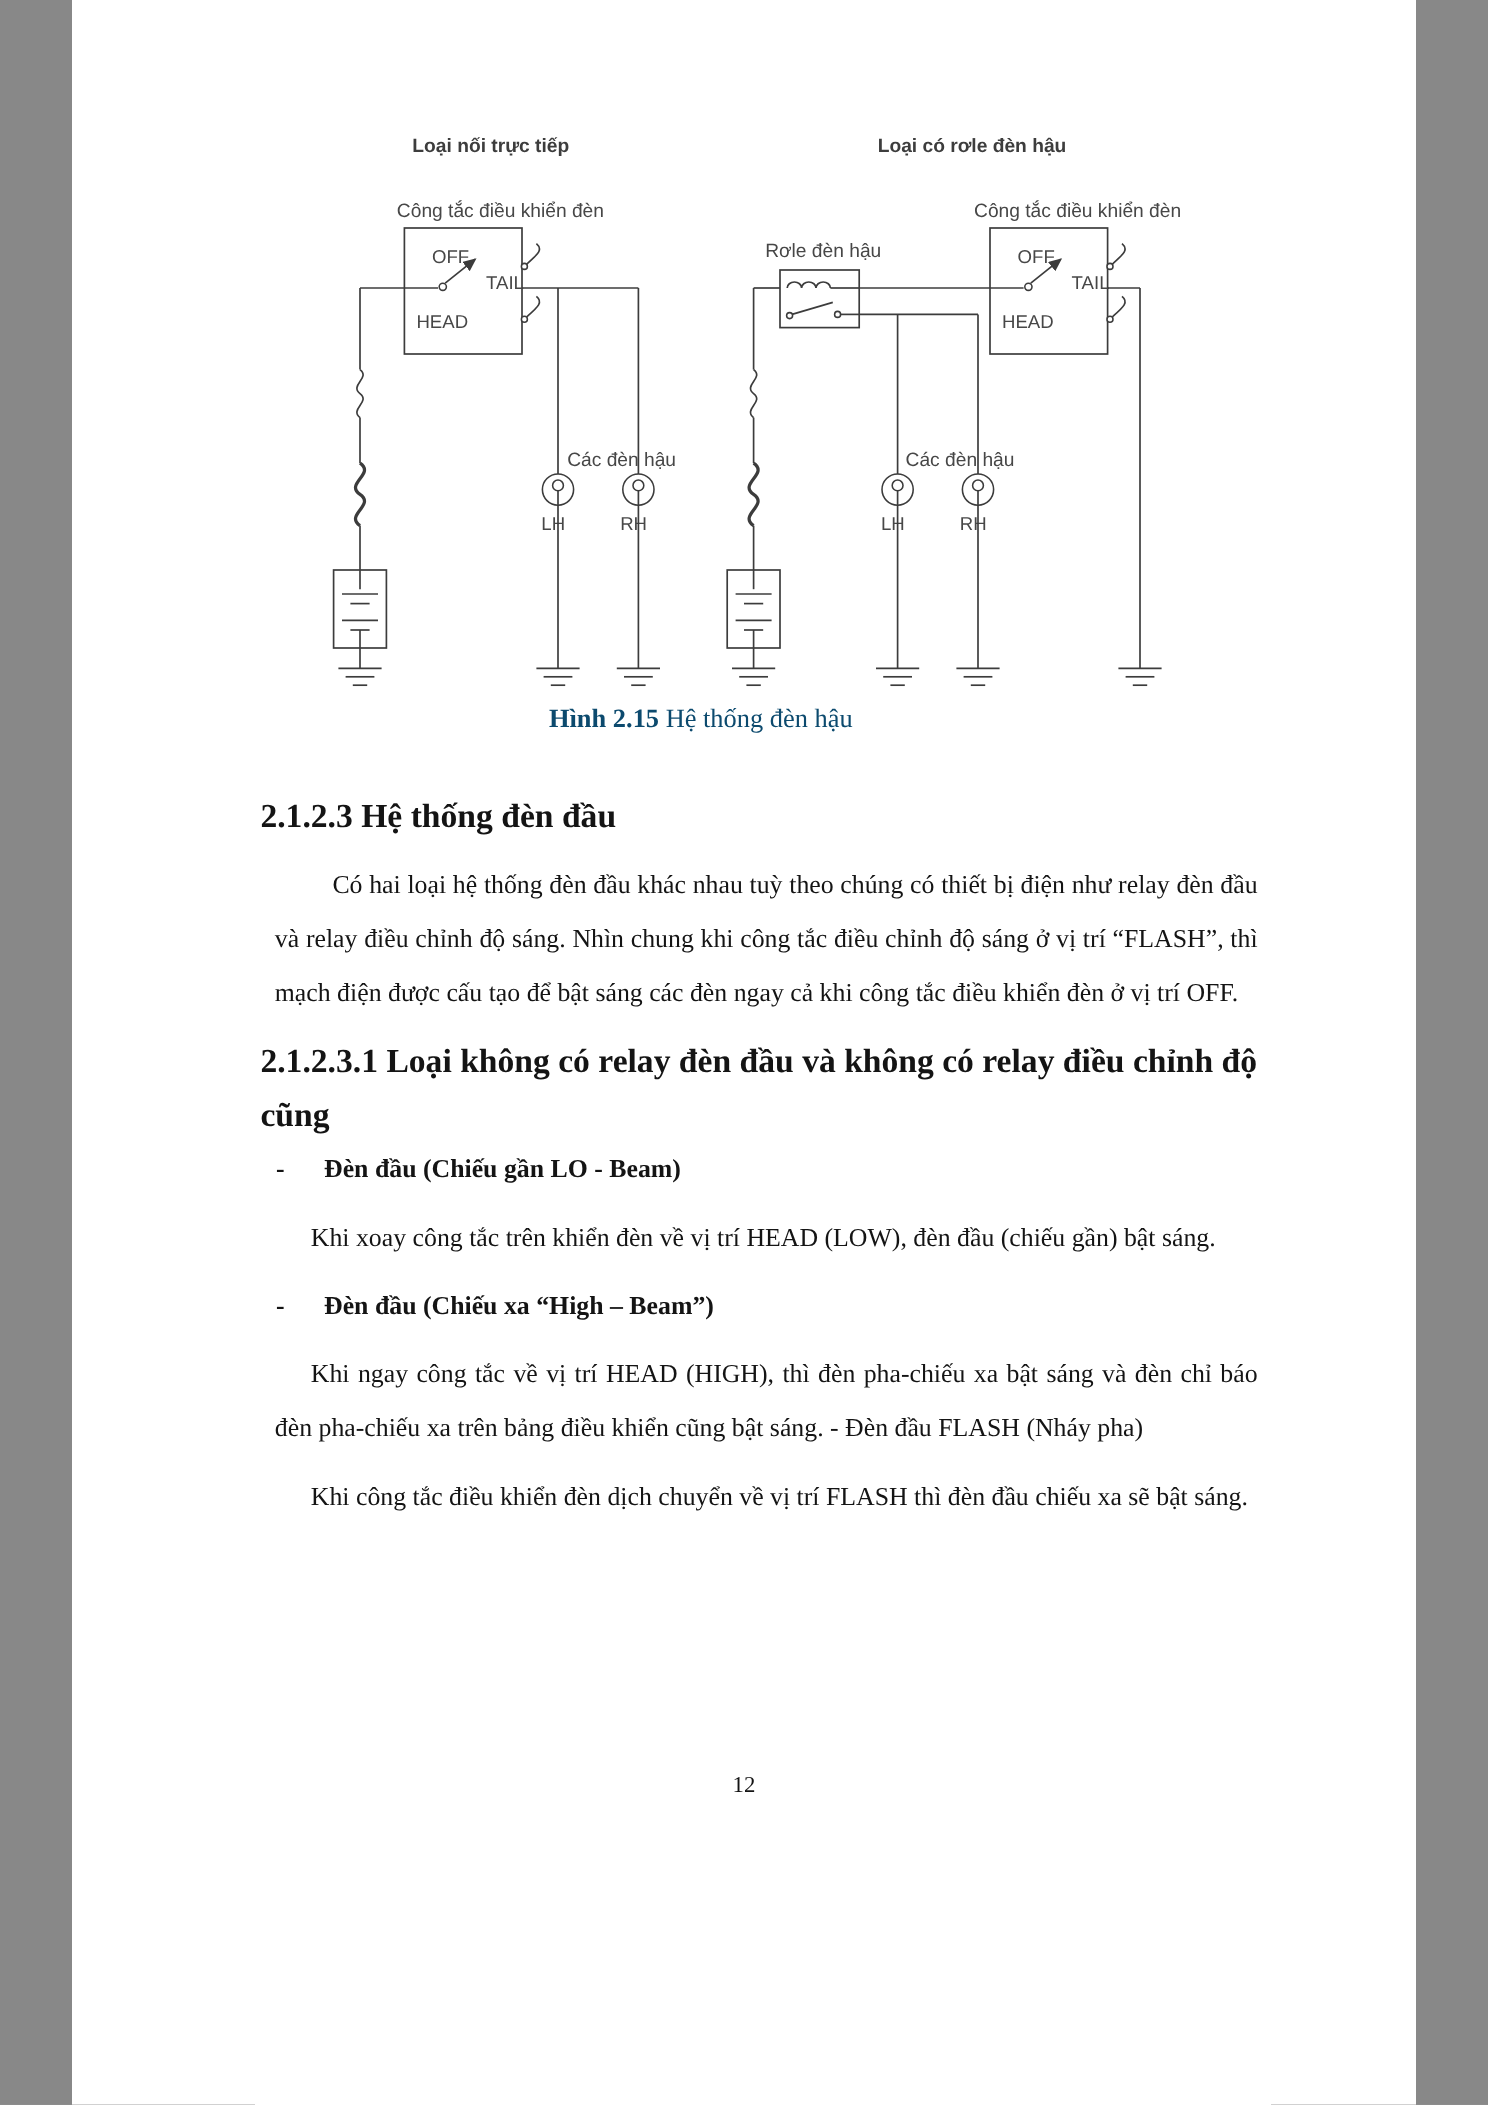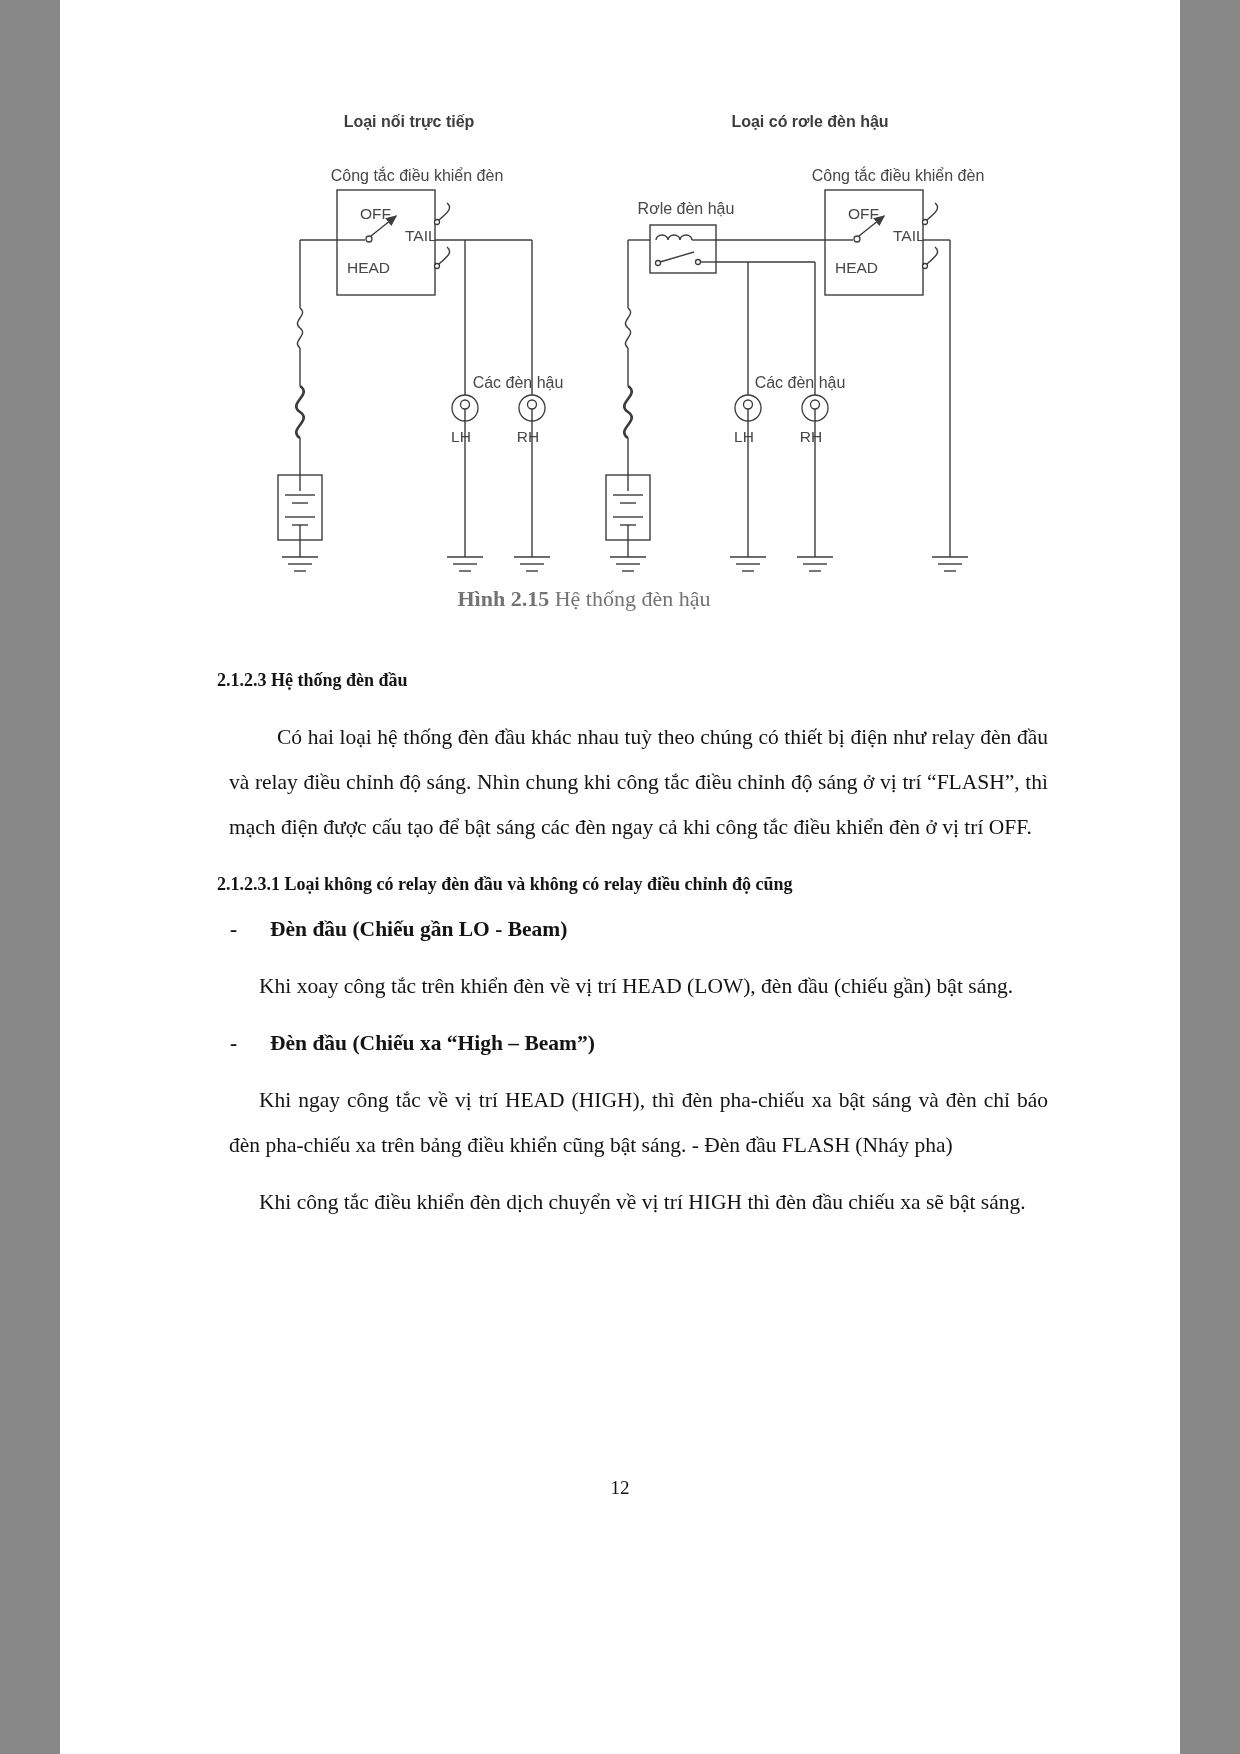--- a/index.html
+++ b/index.html
@@ -14,29 +14,29 @@
   .t16b { font-size:16px; font-weight:bold; fill:#3d3d3d; }
   .t15  { font-size:15.5px; }
   .wire  { stroke:#3c3c3c; stroke-width:1.4; fill:none; }
   .wire3 { stroke:#3c3c3c; stroke-width:2.7; fill:none; }
   .node  { stroke:#3c3c3c; stroke-width:1.3; fill:#ffffff; }
   .boxln { stroke:#3c3c3c; stroke-width:1.4; fill:none; }
 
   .caption {
     position:absolute; top:584px; left:0; width:100%;
     box-sizing:border-box; padding-right:72px;
-    text-align:center; font-size:22px; line-height:30px; color:#737373;
+    text-align:center; font-size:22px; line-height:30px; color:#0c4a6e;
   }
   .caption .b { font-weight:bold; }
 
   .text-col {
     position:absolute; top:658px; left:157px; width:843px;
     font-size:21.5px; line-height:45px;
   }
-  h2.sec { font-size:18px; font-weight:bold; margin:0; line-height:45px; }
+  h2.sec { font-size:28px; font-weight:bold; margin:0; line-height:45px; }
   .text-col p { margin:12px; text-align:justify; }
   .intro { margin-left:23px; text-indent:48px; }
   .item-head { display:flex; margin-left:13px; font-weight:bold; }
   .item-head .dash { width:40px; flex:0 0 40px; }
   .item-body { margin-left:23px; text-indent:30px; }
   .ib { font-weight:normal; }
 
   .pageno {
     position:absolute; top:1473px; left:0; width:100%;
     text-align:center; font-size:19px; line-height:30px;
@@ -203,19 +203,19 @@
       <span>Đèn đầu (Chiếu gần LO - Beam)</span>
     </div>
     <p class="item-body">Khi xoay công tắc trên khiển đèn về vị trí HEAD (LOW), đèn đầu (chiếu gần) bật sáng.</p>
 
     <div class="item-head">
       <span class="dash">-</span>
       <span>Đèn đầu (Chiếu xa “High – Beam”)</span>
     </div>
     <p class="item-body"><span>Khi ngay công tắc về vị trí HEAD (HIGH), thì đèn pha-chiếu xa bật sáng và đèn chỉ báo đèn pha-chiếu xa trên bảng điều khiển cũng bật sáng.  </span><span class="ib">- Đèn đầu FLASH (Nháy pha)</span></p>
 
-    <p class="item-body">Khi công tắc điều khiển đèn dịch chuyển về vị trí HIGH thì đèn đầu chiếu xa sẽ bật sáng.</p>
+    <p class="item-body">Khi công tắc điều khiển đèn dịch chuyển về vị trí FLASH thì đèn đầu chiếu xa sẽ bật sáng.</p>
 
   </div>
 
   <div class="pageno">12</div>
 
 </div>
 
 </body></html>

